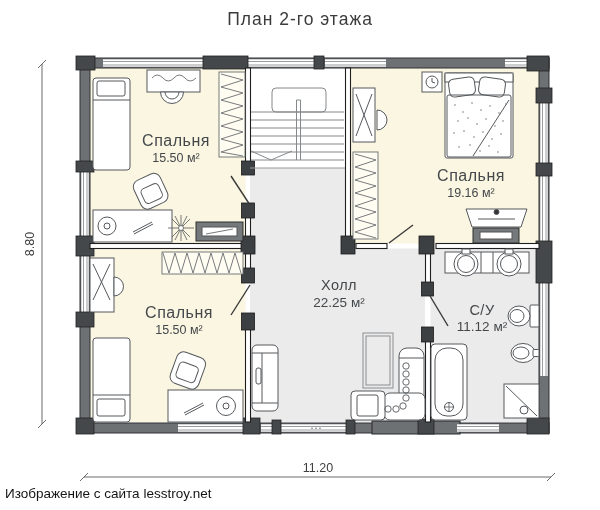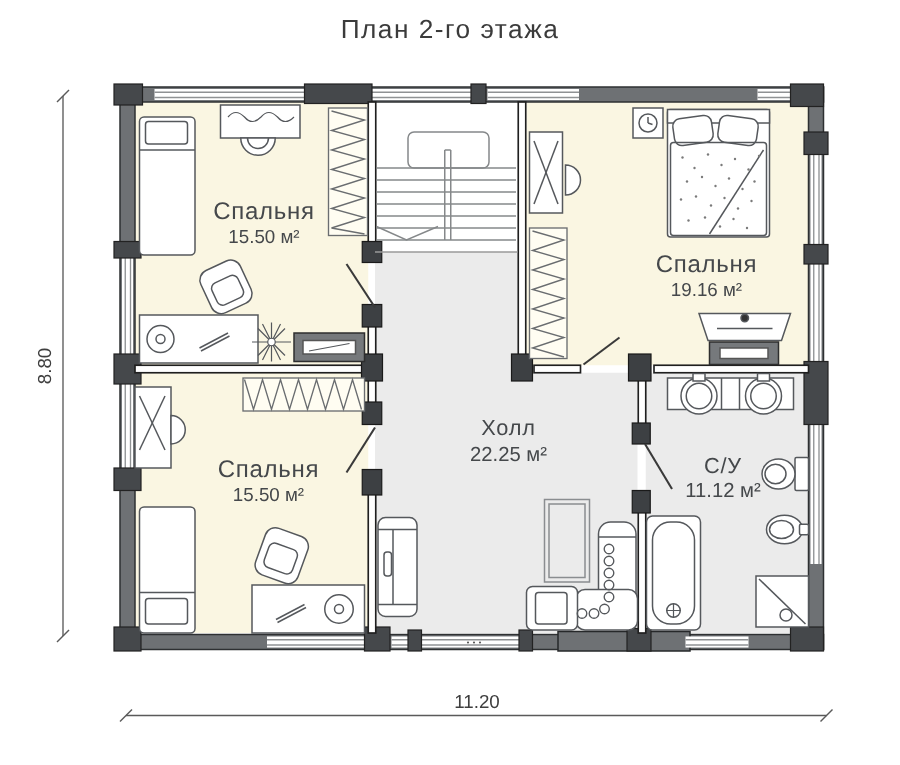--- a/index.html
+++ b/index.html
@@ -400,13 +400,14 @@
       </g>
       <g>
         <line x1="84" y1="477" x2="551" y2="477"></line>
         <line x1="80" y1="481" x2="88" y2="473"></line>
         <line x1="547" y1="481" x2="555" y2="473"></line>
         <text class="dim-label" x="318" y="472" stroke="none">11.20</text>
       </g>
     </g>
   </svg>
 
+  <div class="footer">Изображение с сайта lesstroy.net</div>
 </div>
 
 </body></html>

